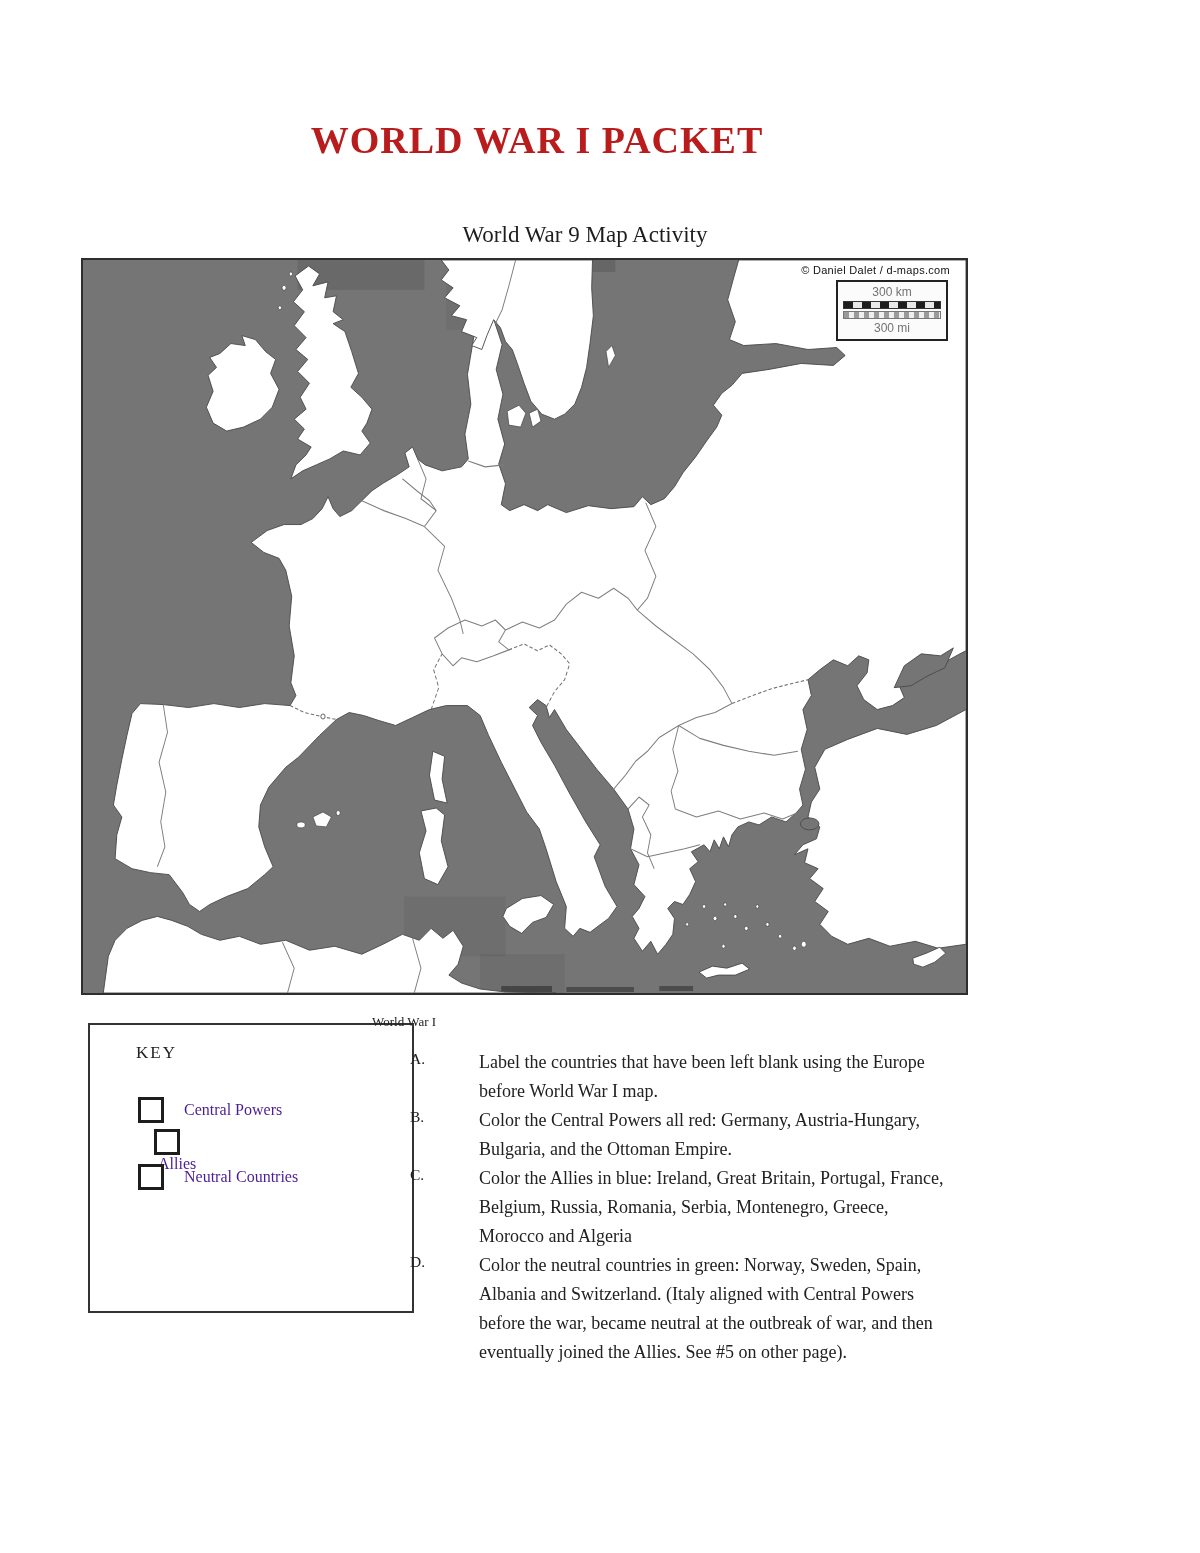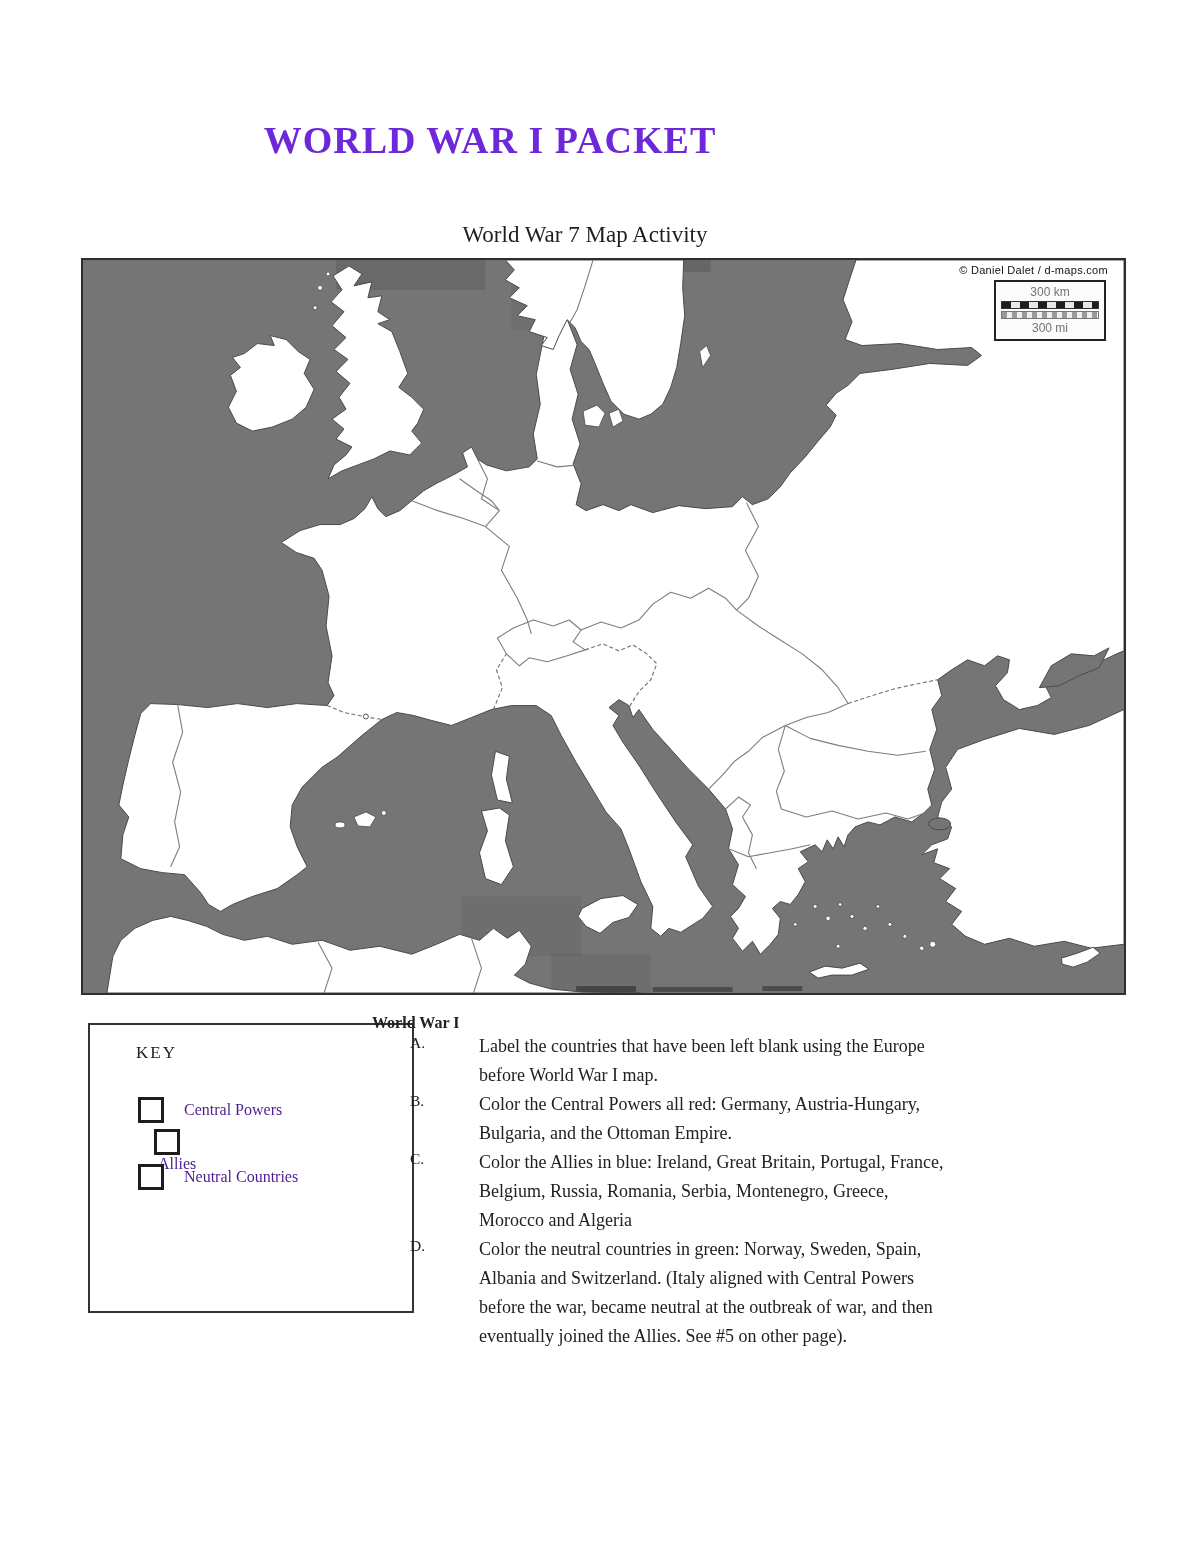--- a/index.html
+++ b/index.html
@@ -4,28 +4,29 @@
 <style>
   html,body{margin:0;padding:0;}
   body{
     width:1200px;height:1553px;position:relative;
     background:#ffffff;color:#1c1c1c;
     font-family:"Liberation Serif", serif;
   }
   .page-title{
     position:absolute;left:0;top:118px;width:980px;
     text-align:center;font-size:38px;font-weight:bold;letter-spacing:1px;
-    color:#6d28d9;
+    color:#b91c1c;
+    padding-left:47px;
   }
   .activity-title{
     position:absolute;left:0;top:222px;width:1170px;
     text-align:center;font-size:23px;color:#1e1e1e;
   }
   .map-frame{
-    position:absolute;left:81px;top:258px;width:1045px;height:737px;
+    position:absolute;left:81px;top:258px;width:887px;height:737px;
     border:2px solid #2e2e2e;box-sizing:border-box;background:#757575;
   }
   .map-frame svg{display:block;width:100%;height:100%;}
   .coast{fill:#ffffff;stroke:#4a4a4a;stroke-width:1;stroke-linejoin:round;}
   .seapatch{fill:#757575;stroke:#4a4a4a;stroke-width:1;}
   .border-line{fill:none;stroke:#7d7d7d;stroke-width:1.1;stroke-linejoin:round;}
   .border-dash{fill:none;stroke:#6f6f6f;stroke-width:1.1;stroke-dasharray:4 2.5;}
   .islet{fill:#ffffff;stroke:#4a4a4a;stroke-width:0.8;}
   .map-credit{
     position:absolute;top:4px;right:16px;font-size:11px;color:#111;
@@ -45,30 +46,30 @@
     position:absolute;left:88px;top:1023px;width:326px;height:290px;
     border:2px solid #333;box-sizing:border-box;background:#fff;
   }
   .key-title{position:absolute;left:46px;top:18px;font-size:17px;letter-spacing:2px;color:#222;}
   .key-row{position:absolute;left:48px;display:flex;align-items:center;}
   .key-row .cbox{width:20px;height:20px;border:3px solid #1d1d1d;background:#fff;flex:none;}
   .key-row .klabel{margin-left:20px;font-size:16px;color:#4c1d95;}
   .instructions{
     position:absolute;left:372px;top:1014px;width:580px;color:#212121;
   }
-  .instr-heading{font-size:16px;font-weight:bold;margin-bottom:0;}
+  .instr-heading{font-size:13px;font-weight:normal;margin-bottom:18px;}
   .instr-item{display:flex;margin-left:38px;}
   .instr-item .letter{width:33px;flex:none;font-size:15.5px;line-height:21.5px;}
   .instr-item .txt{width:525px;font-size:18px;line-height:29px;margin-left:36px;}
 </style>
 </head>
 <body>
 
 <div class="page-title">WORLD WAR I PACKET</div>
-<div class="activity-title">World War 7 Map Activity</div>
+<div class="activity-title">World War 9 Map Activity</div>
 
 <div class="map-frame">
   <svg viewBox="0 0 1045 737" preserveAspectRatio="none">
     <rect x="0" y="0" width="1045" height="737" fill="#757575"></rect>
 
     <rect x="254" y="0" width="150" height="30" fill="#3f3f3f" opacity="0.22"></rect>
     <rect x="470" y="0" width="160" height="12" fill="#3f3f3f" opacity="0.28"></rect>
     <rect x="430" y="20" width="60" height="50" fill="#3f3f3f" opacity="0.10"></rect>
     <rect x="380" y="640" width="120" height="60" fill="#2e2e2e" opacity="0.10"></rect>
     <rect x="470" y="698" width="100" height="39" fill="#2e2e2e" opacity="0.10"></rect>

